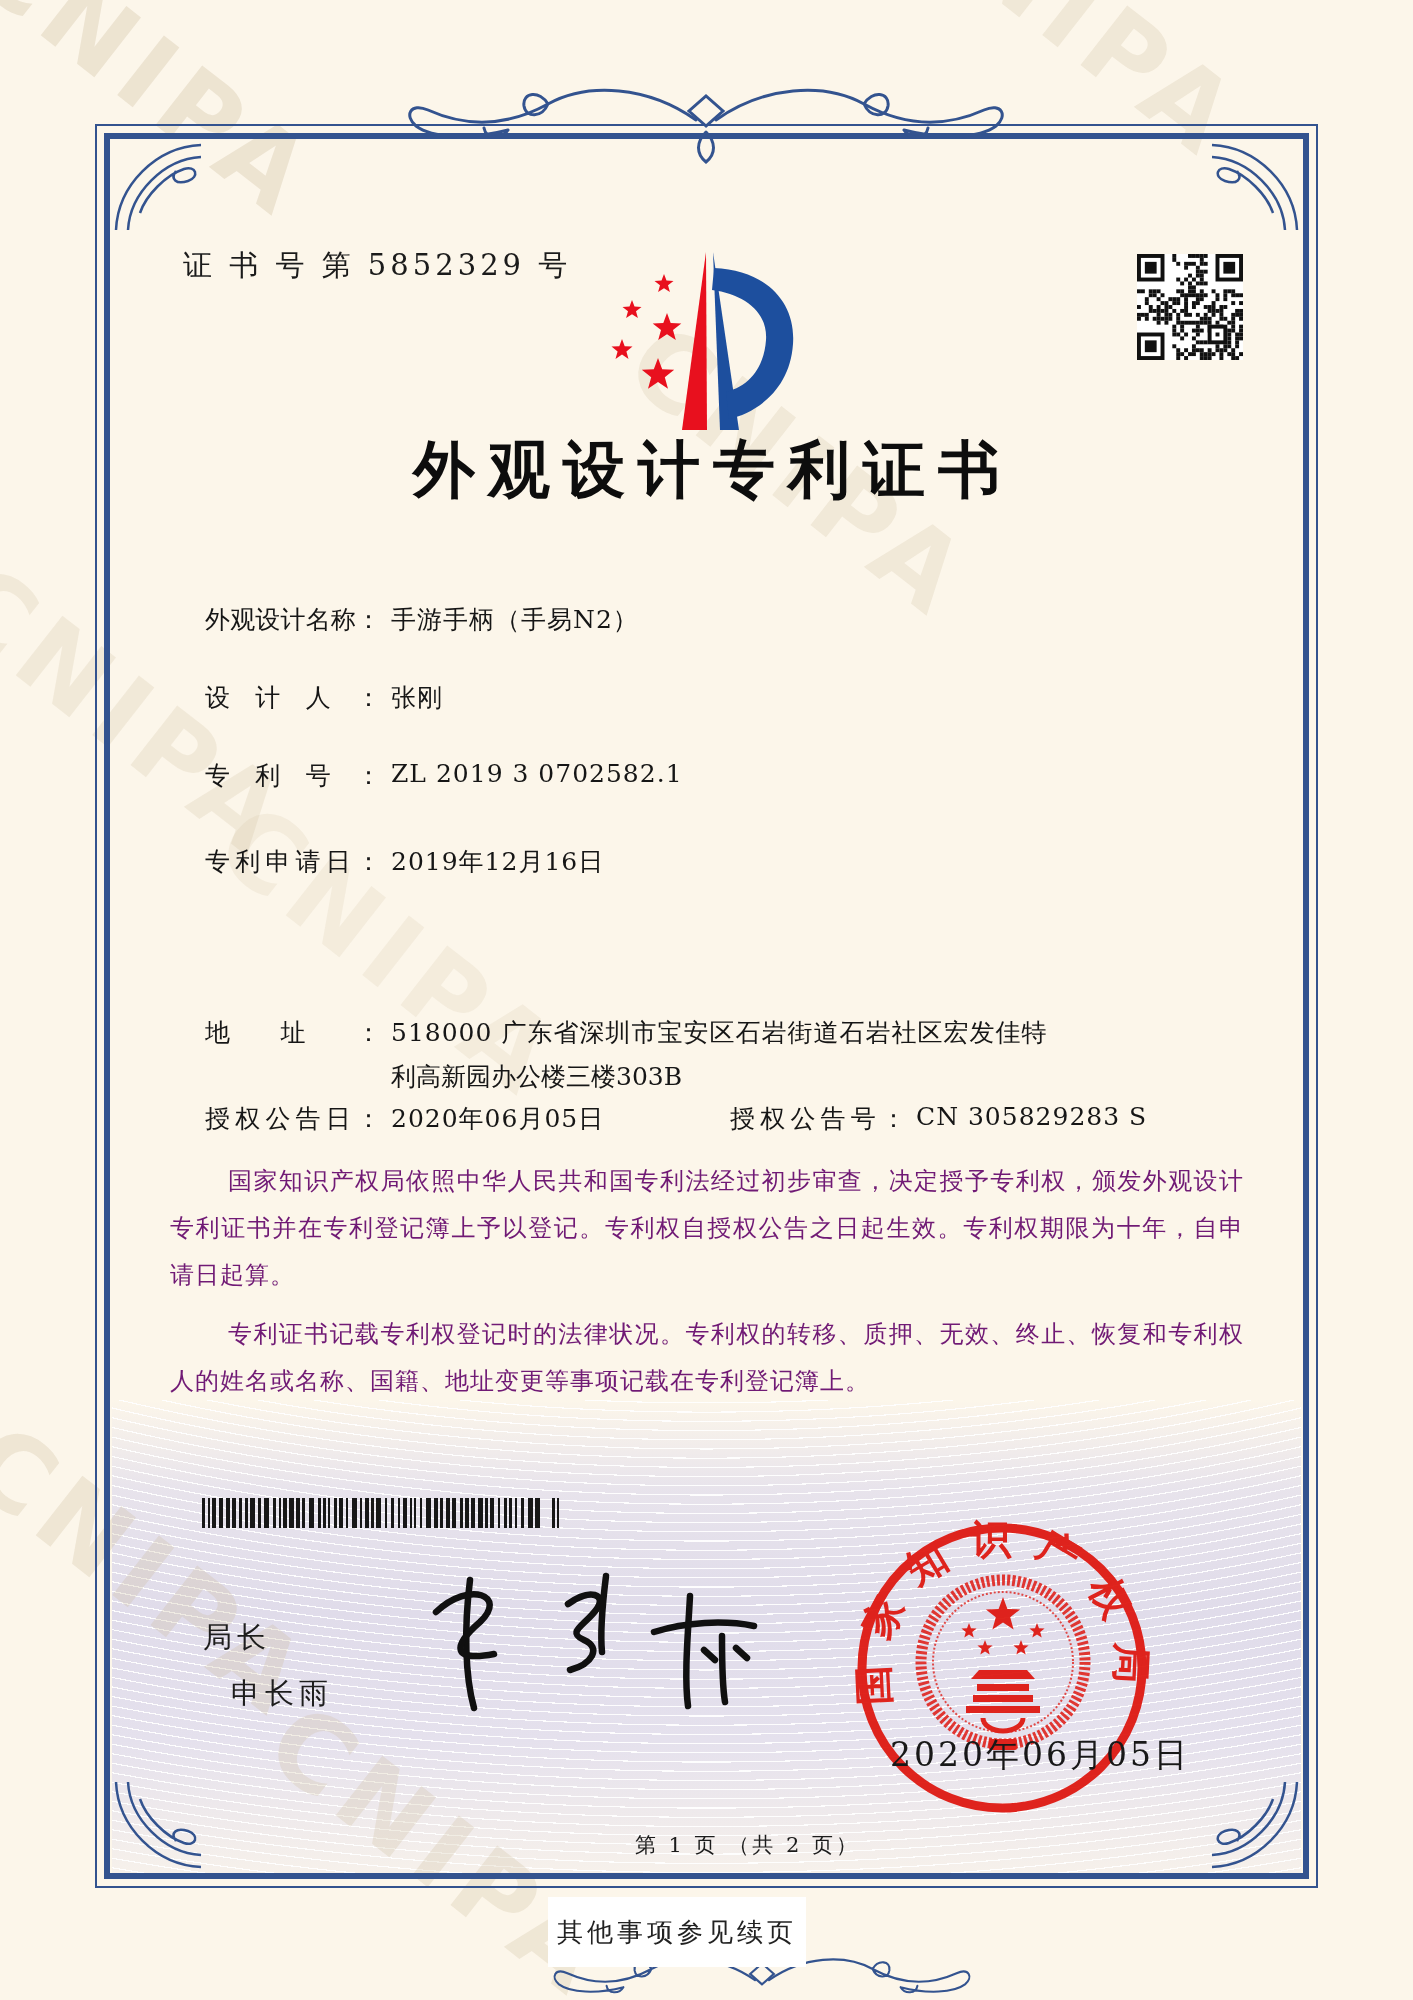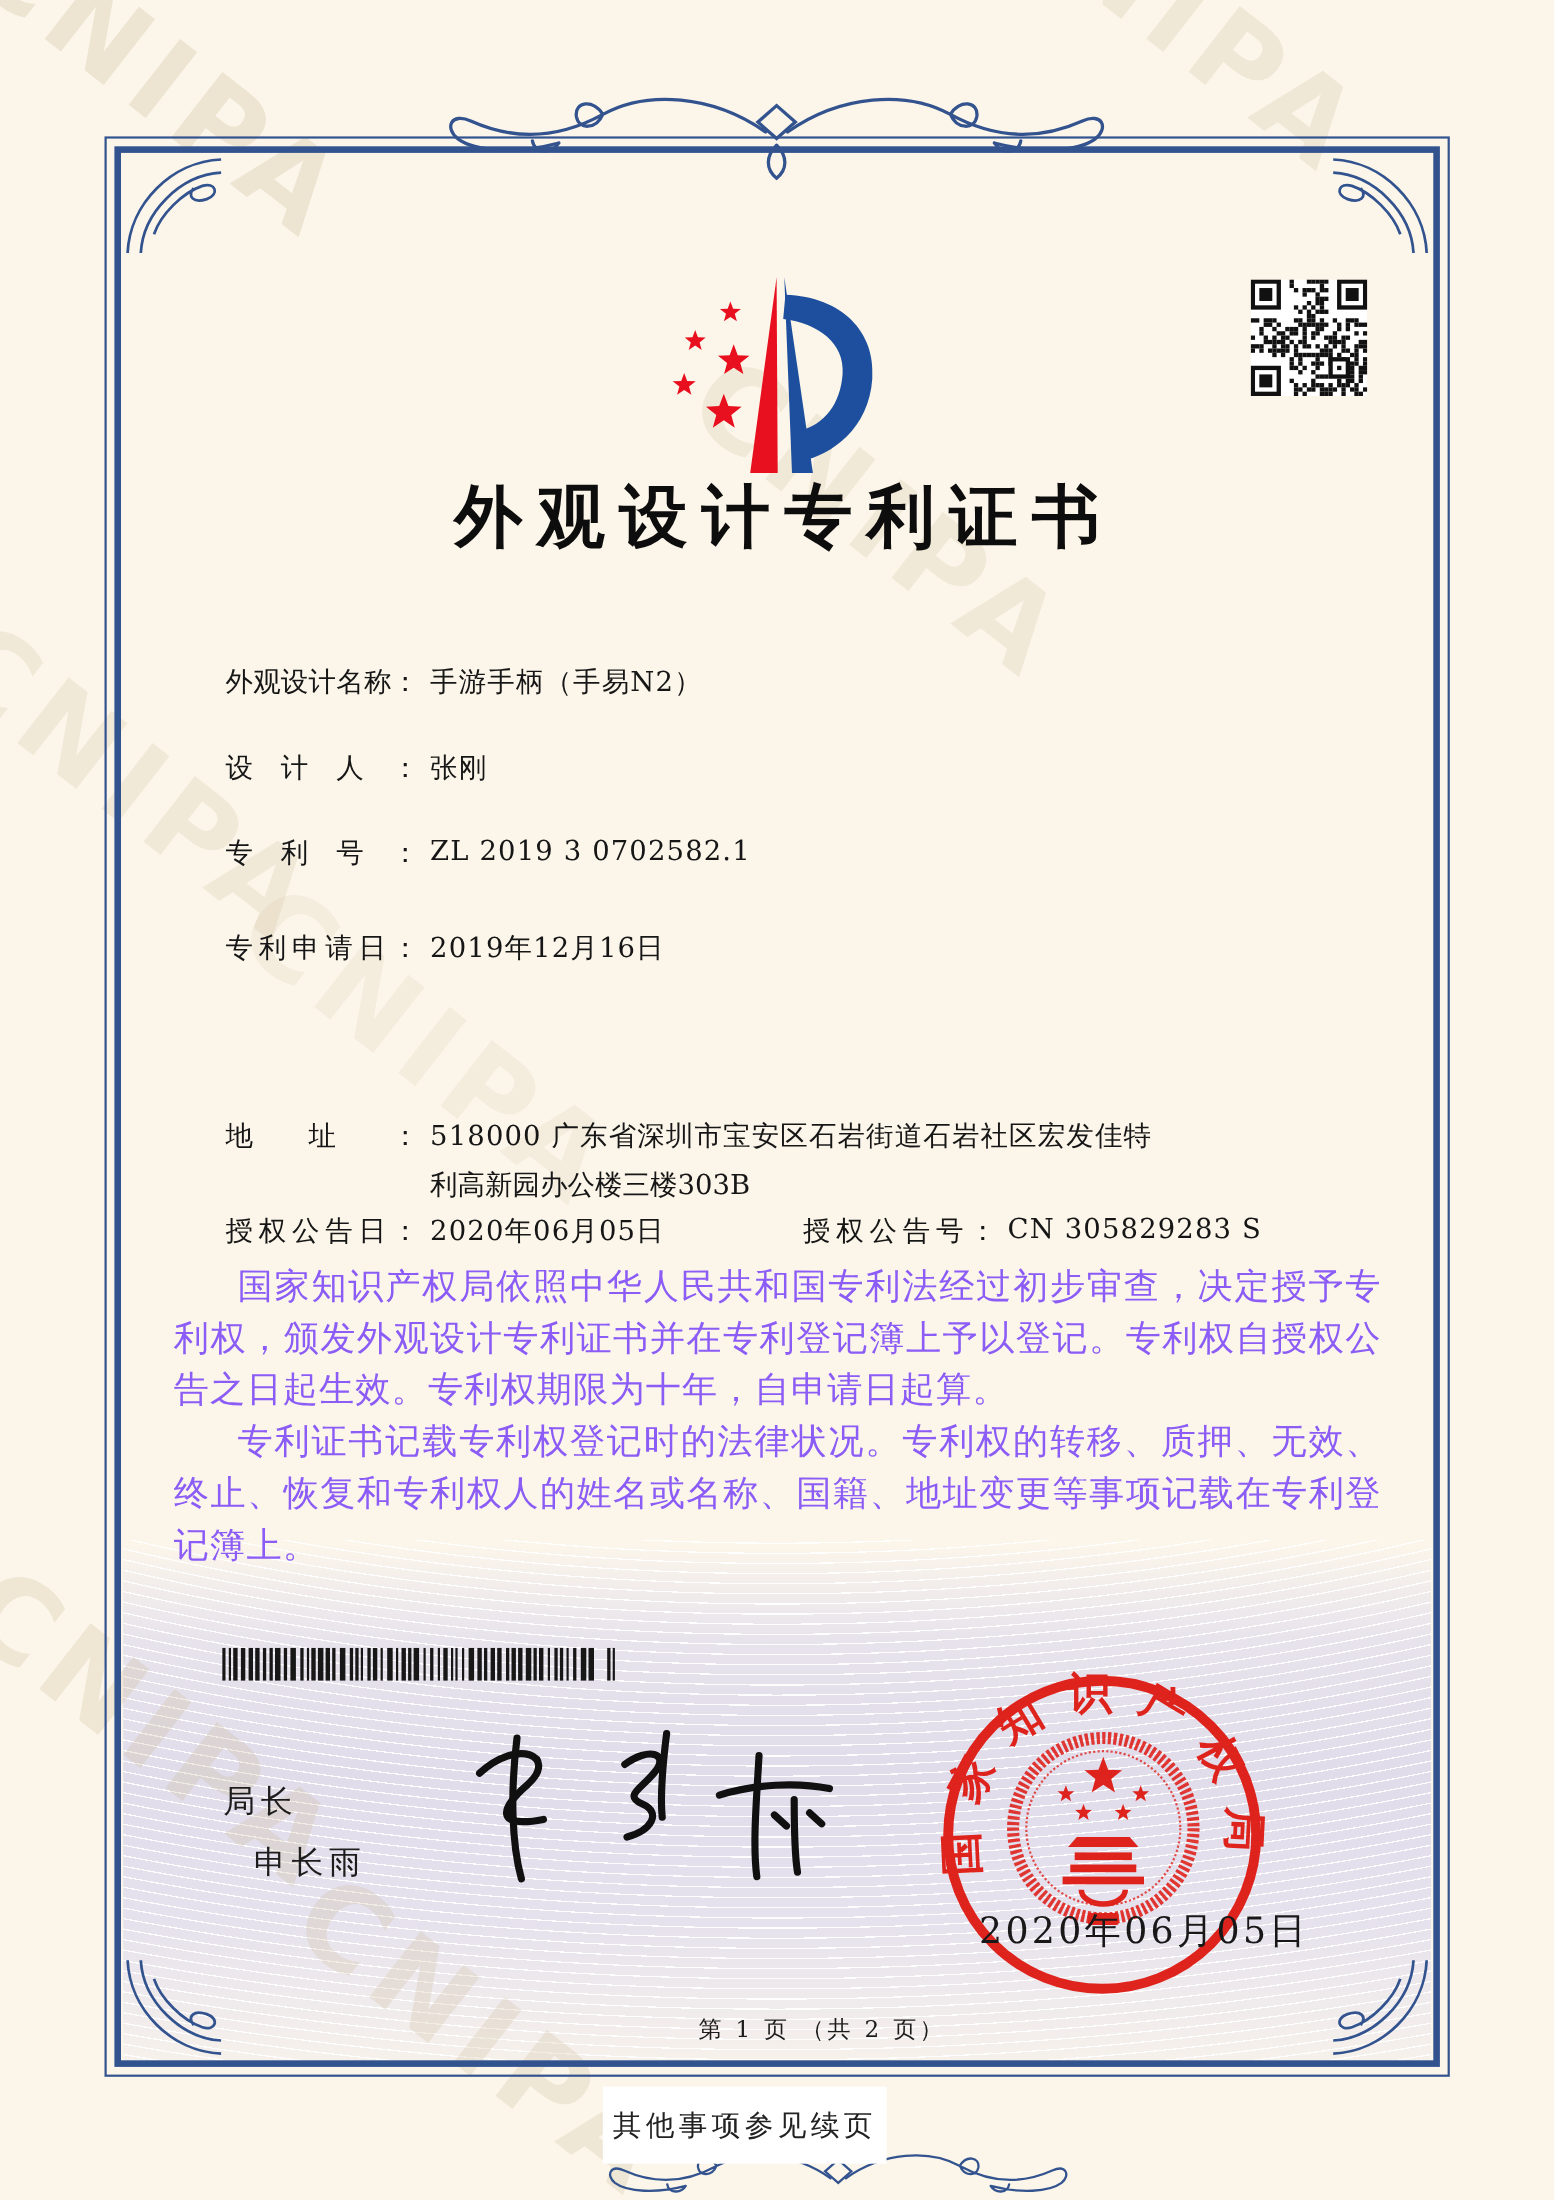--- a/index.html
+++ b/index.html
@@ -31,22 +31,22 @@
   .qr{position:absolute;z-index:3;left:1137px;top:254px;width:106px;height:106px;}
   .title{position:absolute;z-index:3;left:0;right:0;top:428px;text-align:center;
          font-size:62px;font-weight:700;letter-spacing:13px;color:#0d0d0d;margin-left:13px;}
 
   .frow{position:absolute;z-index:3;left:205px;font-size:25px;color:#161616;white-space:nowrap;}
   .flabel{display:inline-block;width:176px;text-align:justify;text-align-last:justify;
           margin-right:10px;vertical-align:top;}
   .fvalue{letter-spacing:1px;}
 
   .paras{position:absolute;z-index:3;left:158px;top:1146px;width:1098px;}
-  .paras p{margin:0;font-size:32px;line-height:47px;text-indent:58px;text-align:justify;
-           letter-spacing:1px;color:#8b5cf6;}
+  .paras p{margin:12px;font-size:24px;line-height:47px;text-indent:58px;text-align:justify;
+           letter-spacing:1px;color:#701a75;}
 
   .barcode{position:absolute;z-index:3;left:202px;top:1498px;width:358px;height:30px;}
 
   .officer-title{position:absolute;z-index:3;left:203px;top:1618px;font-size:29px;letter-spacing:5px;
       font-family:"DejaVu Sans","Liberation Sans",sans-serif;color:#1d1d1d;}
   .officer-name{position:absolute;z-index:3;left:203px;top:1674px;font-size:29px;letter-spacing:5px;
       font-family:"DejaVu Sans","Liberation Sans",sans-serif;color:#1d1d1d;margin-left:28px;}
   .signature{position:absolute;z-index:4;left:418px;top:1568px;width:360px;height:150px;}
 
   .seal{position:absolute;z-index:4;left:852px;top:1518px;width:300px;height:300px;opacity:.93;}
@@ -98,20 +98,21 @@
   <svg class="ornament" style="left:1207px;top:135px;transform:scaleX(-1)" width="100" height="100" viewBox="0 0 100 100">
       <use href="#curl"></use>
     </svg>
   <svg class="ornament" style="left:106px;top:1777px;transform:scaleY(-1)" width="100" height="100" viewBox="0 0 100 100">
       <use href="#curl"></use>
     </svg>
   <svg class="ornament" style="left:1207px;top:1777px;transform:scale(-1,-1)" width="100" height="100" viewBox="0 0 100 100">
       <use href="#curl"></use>
     </svg>
 
+  <div class="cert-no">证 书 号 第 5852329 号</div>
 
   <svg class="logo" viewBox="0 0 200 195">
     <g id="logo-stars" fill="#e8101e">
         <polygon points="66.0,34.0 68.5,40.6 75.5,40.9 70.0,45.3 71.9,52.1 66.0,48.2 60.1,52.1 62.0,45.3 56.5,40.9 63.5,40.6" fill="#e8101e"></polygon>
         <polygon points="34.0,60.0 36.5,66.6 43.5,66.9 38.0,71.3 39.9,78.1 34.0,74.2 28.1,78.1 30.0,71.3 24.5,66.9 31.5,66.6" fill="#e8101e"></polygon>
         <polygon points="69.0,73.0 72.7,82.9 83.3,83.4 75.0,89.9 77.8,100.1 69.0,94.3 60.2,100.1 63.0,89.9 54.7,83.4 65.3,82.9" fill="#e8101e"></polygon>
         <polygon points="24.0,99.0 26.7,106.3 34.5,106.6 28.4,111.4 30.5,118.9 24.0,114.6 17.5,118.9 19.6,111.4 13.5,106.6 21.3,106.3" fill="#e8101e"></polygon>
         <polygon points="60.0,118.0 64.2,129.2 76.2,129.7 66.8,137.2 70.0,148.8 60.0,142.1 50.0,148.8 53.2,137.2 43.8,129.7 55.8,129.2" fill="#e8101e"></polygon>
       </g>
     <polygon points="108,12 84,190 109,190" fill="#e8101e"></polygon>

